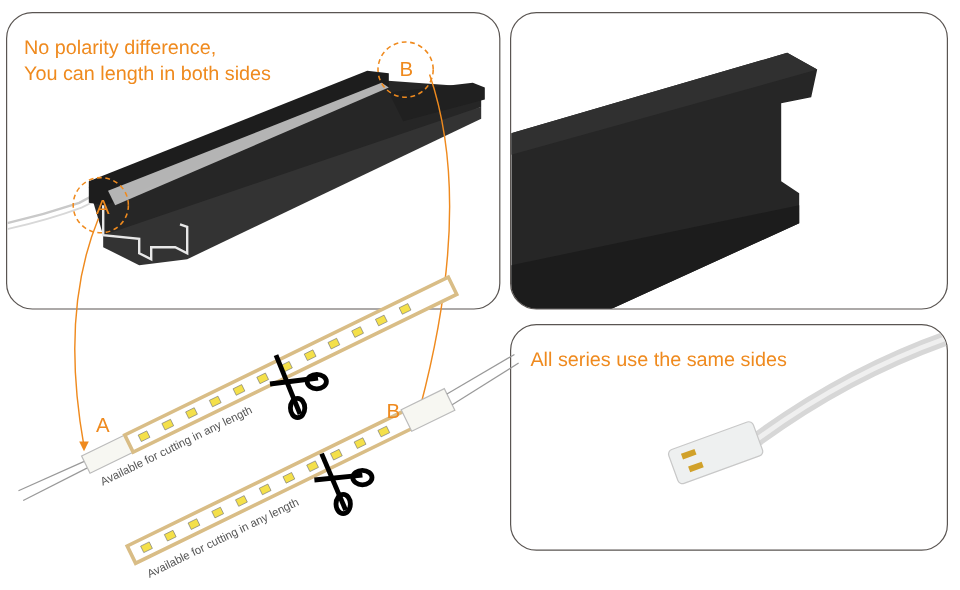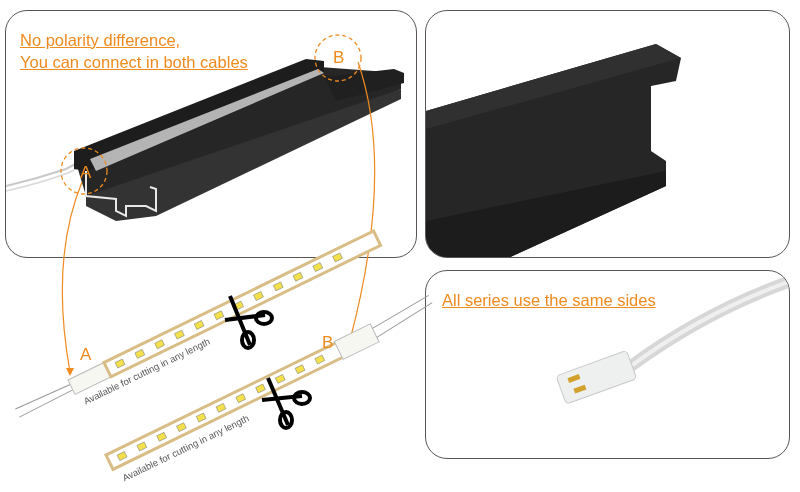--- a/index.html
+++ b/index.html
@@ -1,21 +1,21 @@
 <!DOCTYPE html>
 <html><head>
 <meta charset="utf-8">
 <style>
   html, body { margin: 0; padding: 0; background: #ffffff; }
   body { width: 800px; height: 492px; position: relative; overflow: hidden; font-family: "Liberation Sans", sans-serif; }
   .panel { position: absolute; border: 1.5px solid #5a5552; border-radius: 22px; background: #fff; box-sizing: border-box; overflow: hidden; }
   #p1 { left: 5px; top: 10px; width: 412px; height: 248px; }
   #p2 { left: 425px; top: 10px; width: 365px; height: 248px; background: #fff; }
   #p3 { left: 425px; top: 270px; width: 365px; height: 189px; }
-  .caption { position: absolute; color: #ef8a1e; font-size: 16.5px; line-height: 22px; white-space: nowrap; text-decoration: underline; }
+  .caption { position: absolute; color: #ef8a1e; font-size: 16.5px; line-height: 22px; white-space: nowrap; }
   #cap1a { left: 20px; top: 29px; }
   #cap1b { left: 20px; top: 51px; }
   #cap3 { left: 442px; top: 289px; }
   svg.layer { position: absolute; left: 0; top: 0; }
   .strip-label { font-size: 9.5px; fill: #555; font-family: "Liberation Sans", sans-serif; }
   .letter { font-size: 17px; fill: #ef8a1e; font-family: "Liberation Sans", sans-serif; }
 </style>
 </head>
 <body>
 
@@ -34,21 +34,21 @@
 
     <polygon points="80,185 395,78 395,88 150,205 110,210 80,195" fill="#333"></polygon>
 
     <path d="M80 160 L80 185 L110 188 L110 200 L120 205 L120 195 L140 195 L150 200 L150 178 L144 176" stroke="#e8e8e8" stroke-width="2" fill="none"></path>
 
     <circle cx="78" cy="160" r="23" fill="none" stroke="#ef8a1e" stroke-width="1.3" stroke-dasharray="4 3"></circle>
     <circle cx="332" cy="47" r="23" fill="none" stroke="#ef8a1e" stroke-width="1.3" stroke-dasharray="4 3"></circle>
   </svg>
 </div>
 <div class="caption" id="cap1a">No polarity difference,</div>
-<div class="caption" id="cap1b">You can connect in both cables</div>
+<div class="caption" id="cap1b">You can length in both sides</div>
 
 <div class="panel" id="p2">
   <svg width="365" height="248" viewBox="0 0 365 248">
     <polygon points="0,100 230,33 255,47 250,70 225,75 225,140 240,150 240,175 80,248 0,248" fill="#262626"></polygon>
     <polygon points="0,100 230,33 255,47 0,118" fill="#303030"></polygon>
     <polygon points="0,210 240,160 240,175 80,248 0,248" fill="#1c1c1c"></polygon>
   </svg>
 </div>
 
 <div class="panel" id="p3">

